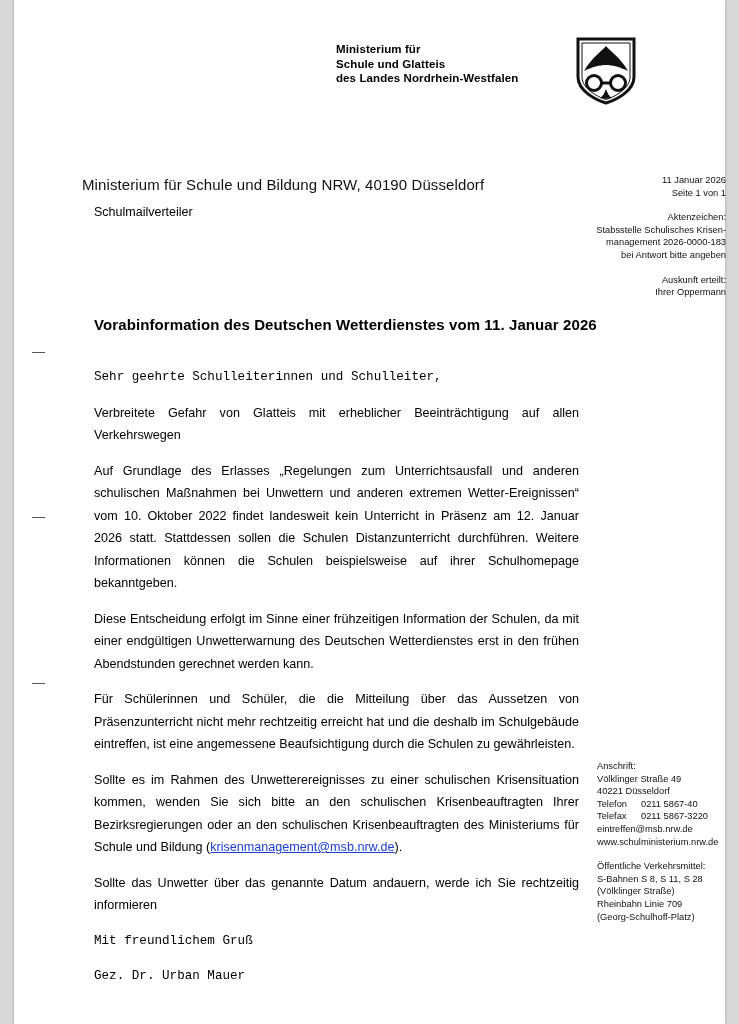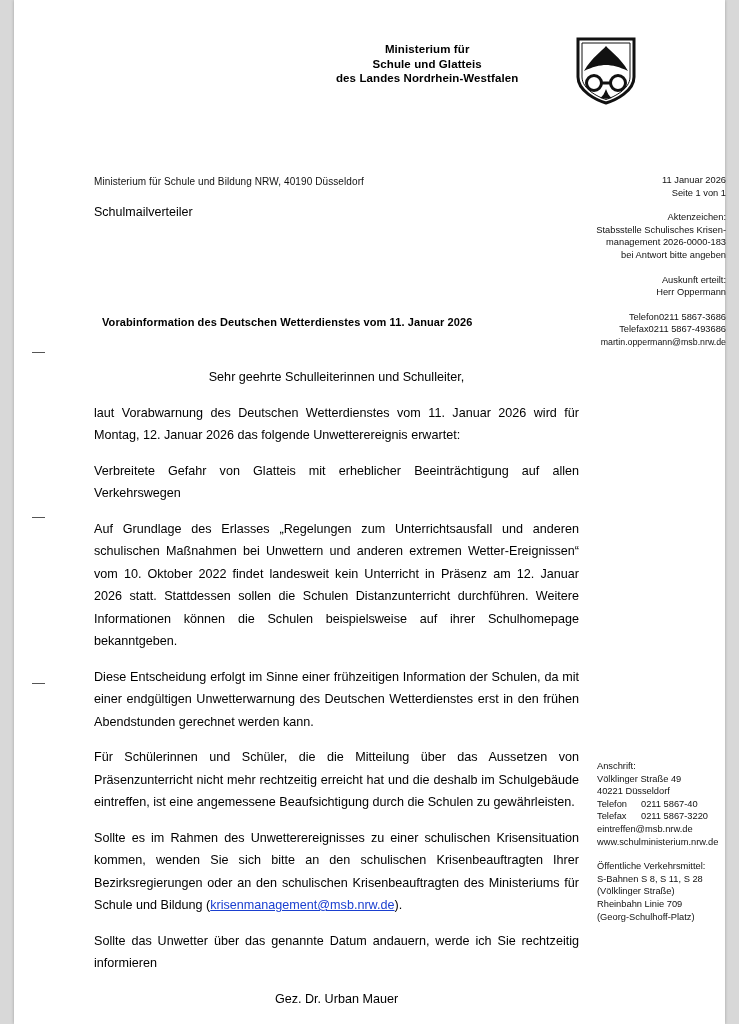--- a/index.html
+++ b/index.html
@@ -31,21 +31,20 @@
     height: 120px;
   }
   .ministry-title {
     position: absolute;
     left: 322px;
     top: 42px;
     font-size: 11.5px;
     font-weight: bold;
     line-height: 14.5px;
     letter-spacing: 0.1px;
-    text-align: center;
   }
   .ministry-title div { white-space: nowrap; }
   .coat-of-arms {
     position: absolute;
     left: 562px;
     top: 37px;
     width: 60px;
     height: 68px;
   }
   
@@ -56,23 +55,23 @@
     height: 1px;
     background: #555;
   }
   .fold.f1 { top: 352px; }
   .fold.f2 { top: 517px; }
   .fold.f3 { top: 683px; }
 
   
   .sender-line {
     position: absolute;
-    left: 80px;
+    left: 68px;
     top: 176px;
-    font-size: 10px;
+    font-size: 15px;
     letter-spacing: 0.1px;
     color: #111;
   }
   .recipient {
     position: absolute;
     left: 80px;
     top: 205px;
     font-size: 12.5px;
   }
 
@@ -93,36 +92,35 @@
     display: inline-block;
     width: 44px;
   }
   .info-col .mail { font-size: 8.8px; }
 
   
   .subject {
     position: absolute;
     left: 80px;
     top: 316px;
-    font-size: 11px;
+    font-size: 15px;
     font-weight: bold;
     letter-spacing: 0.1px;
-    margin-left: 8px;
   }
   .body {
     position: absolute;
     left: 80px;
     top: 366px;
     width: 485px;
     font-size: 12.6px;
     line-height: 22.5px;
     text-align: justify;
   }
   .body p { margin: 0 0 13px 0; }
-  .body p.nojust { text-align: center; }
+  .body p.nojust { text-align: left; font-family: Liberation Mono, monospace; }
   .body a {
     color: #1a3fd0;
   }
 
   
   .anschrift {
     position: absolute;
     left: 562px;
     top: 760px;
     width: 160px;
@@ -175,44 +173,35 @@
       <div class="row">Seite 1 von 1</div>
     </div>
     <div class="blk">
       <div class="row">Aktenzeichen:</div>
       <div class="row">Stabsstelle Schulisches Krisen-</div>
       <div class="row">management 2026-0000-183</div>
       <div class="row">bei Antwort bitte angeben</div>
     </div>
     <div class="blk">
       <div class="row">Auskunft erteilt:</div>
-      <div class="row">Herr Oppermann</div>
-    </div>
-    <div class="blk tight">
-      <div class="row">
-        <span class="lbl">Telefon</span><span>0211  5867-3686</span>
-      </div>
-      <div class="row">
-        <span class="lbl">Telefax</span><span>0211  5867-493686</span>
-      </div>
-      <div class="row mail">martin.oppermann@msb.nrw.de</div>
+      <div class="row">Ihrer Oppermann</div>
     </div>
   </div>
 
   <div class="subject">Vorabinformation des Deutschen Wetterdienstes vom 11. Januar 2026</div>
 
   <div class="body">
     <p class="nojust">Sehr geehrte Schulleiterinnen und Schulleiter,</p>
-    <p>laut Vorabwarnung des Deutschen Wetterdienstes vom 11. Januar 2026 wird für Montag, 12. Januar 2026 das folgende Unwetterereignis erwartet:</p>
     <p>Verbreitete Gefahr von Glatteis mit erheblicher Beeinträchtigung auf allen Verkehrswegen</p>
     <p>Auf Grundlage des Erlasses „Regelungen zum Unterrichtsausfall und anderen schulischen Maßnahmen bei Unwettern und anderen extremen Wetter-Ereignissen“ vom 10. Oktober 2022 findet landesweit kein Unterricht in Präsenz am 12. Januar 2026 statt. Stattdessen sollen die Schulen Distanzunterricht durchführen. Weitere Informationen können die Schulen beispielsweise auf ihrer Schulhomepage bekanntgeben.</p>
     <p>Diese Entscheidung erfolgt im Sinne einer frühzeitigen Information der Schulen, da mit einer endgültigen Unwetterwarnung des Deutschen Wetterdienstes erst in den frühen Abendstunden gerechnet werden kann.</p>
     <p>Für Schülerinnen und Schüler, die die Mitteilung über das Aussetzen von Präsenzunterricht nicht mehr rechtzeitig erreicht hat und die deshalb im Schulgebäude eintreffen, ist eine angemessene Beaufsichtigung durch die Schulen zu gewährleisten.</p>
     <p><span>Sollte es im Rahmen des Unwetterereignisses zu einer schulischen Krisensituation kommen, wenden Sie sich bitte an den schulischen Krisenbeauftragten Ihrer Bezirksregierungen oder an den schulischen Krisenbeauftragten des Ministeriums für Schule und Bildung (</span><a href="#">krisenmanagement@msb.nrw.de</a><span>).</span></p>
     <p>Sollte das Unwetter über das genannte Datum andauern, werde ich Sie rechtzeitig informieren</p>
+    <p class="nojust">Mit freundlichem Gruß</p>
     <p class="nojust">Gez. Dr. Urban Mauer</p>
   </div>
 
   <div class="anschrift">
     <div class="blk">
       <div class="row">Anschrift:</div>
       <div class="row">Völklinger Straße 49</div>
       <div class="row">40221 Düsseldorf</div>
       <div class="row">
         <span class="lbl">Telefon</span><span>0211  5867-40</span>

